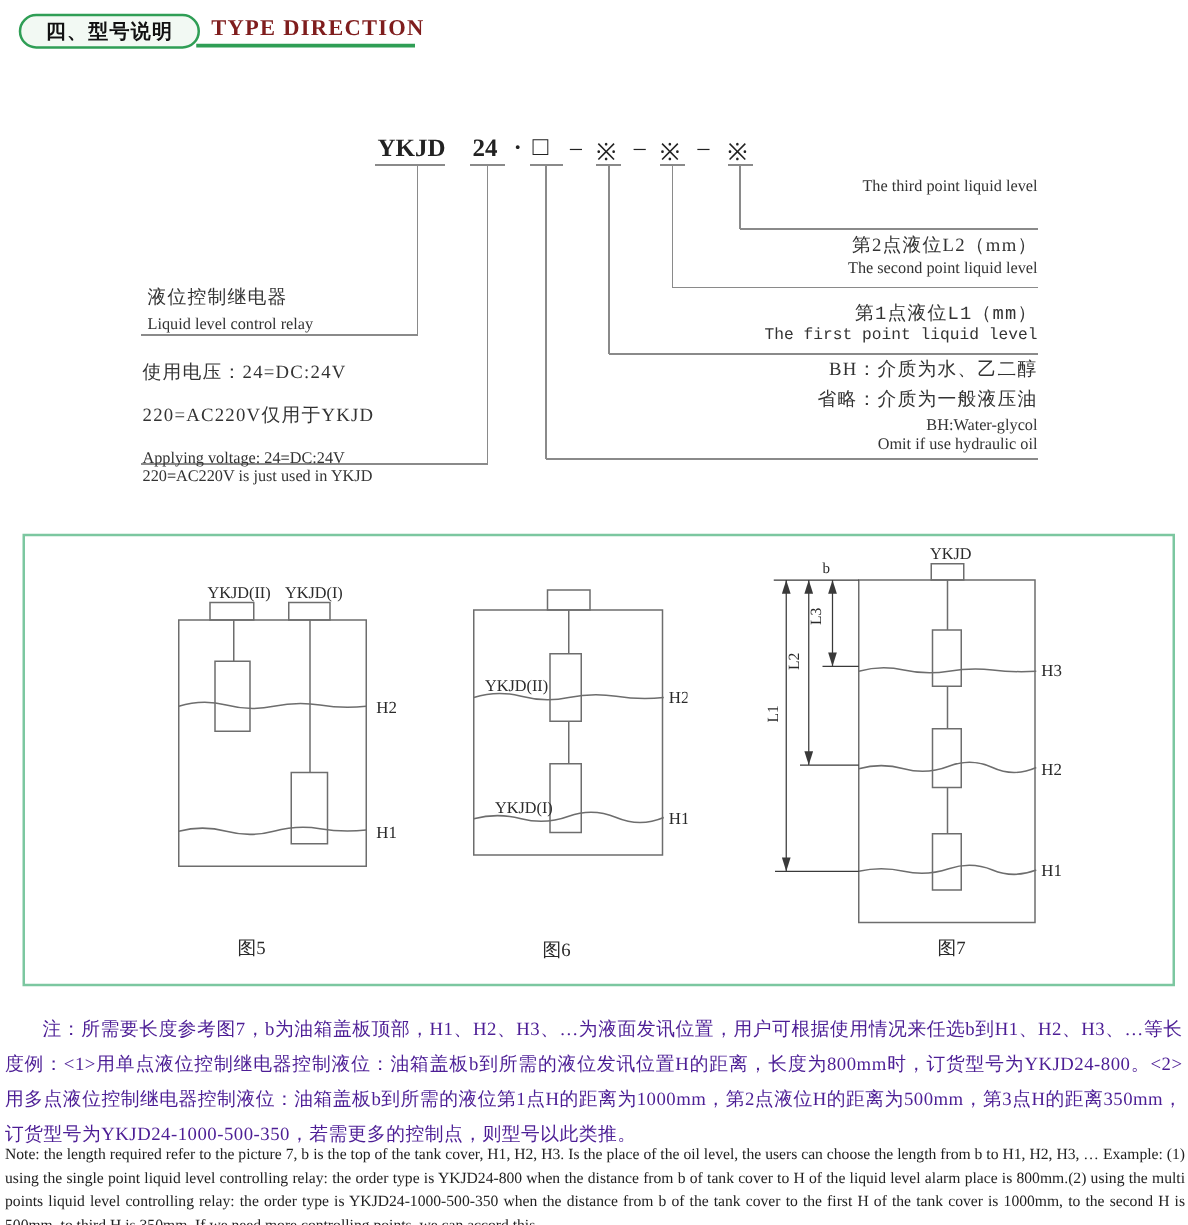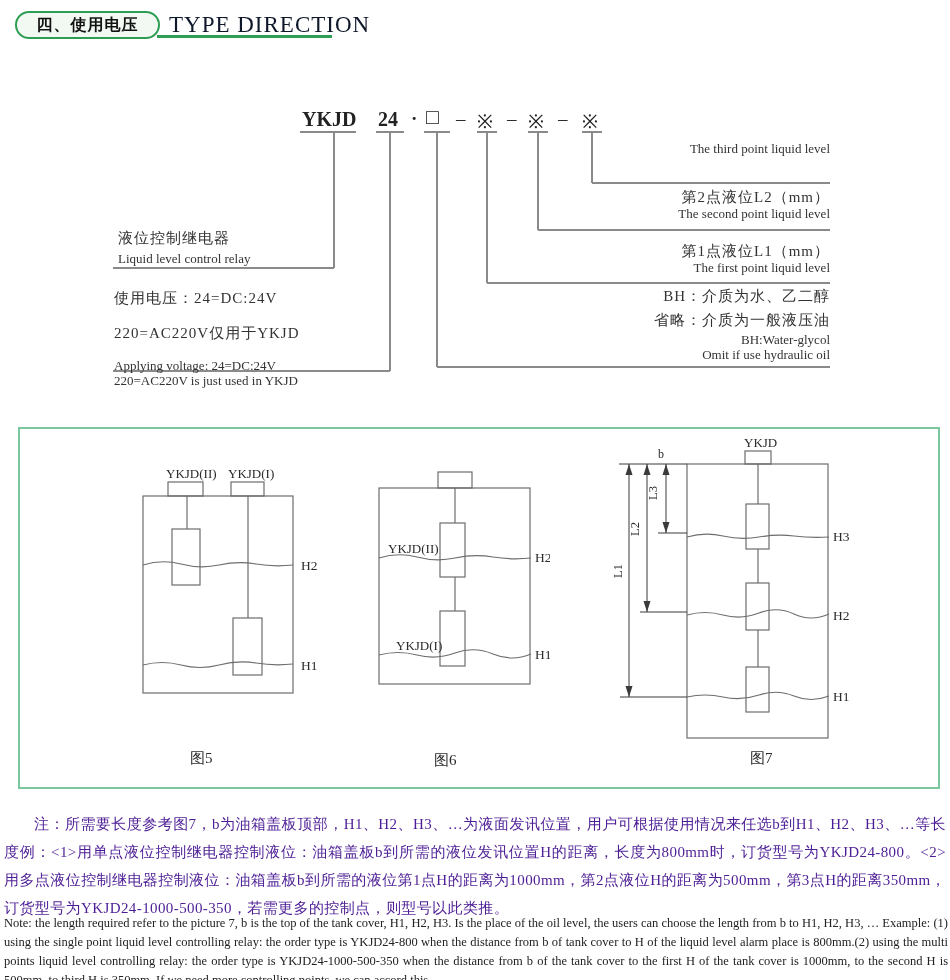--- a/index.html
+++ b/index.html
@@ -3,21 +3,21 @@
 <meta charset="utf-8">
 <style>
   html,body{margin:0;padding:0;background:#fff;}
   .page{position:relative;width:950px;height:980px;background:#fff;overflow:hidden;
         font-family:"Liberation Serif","DejaVu Serif",serif;color:#1e1e1e;}
   .abs{position:absolute;}
   
   .badge{position:absolute;left:15px;top:11px;width:141px;height:24px;border:2px solid #2f9e55;
          border-radius:14px;background:#f2f9f3;display:flex;align-items:center;justify-content:center;
          font-weight:bold;font-size:16px;letter-spacing:1px;color:#111;}
-  .page-title{position:absolute;left:169px;top:12px;font-weight:normal;font-size:23px;letter-spacing:1px;color:#0f172a;}
+  .page-title{position:absolute;left:169px;top:12px;font-weight:bold;font-size:18px;letter-spacing:1px;color:#7f1d1d;}
   .title-underline{position:absolute;left:157px;top:35px;width:175px;height:3px;background:#2f9e55;}
   
   .mpart{position:absolute;top:108px;font-size:20px;font-weight:600;color:#222;}
   .msym{position:absolute;top:108px;font-size:19px;color:#222;}
   
   .cn{font-size:15px;color:#333;letter-spacing:1px;line-height:17px;}
   .en{font-size:13px;color:#333;line-height:15px;}
   .rblock{position:absolute;left:430px;width:400px;text-align:right;}
   .lblock{position:absolute;text-align:left;}
   
@@ -31,21 +31,21 @@
            text-align:justify;text-indent:30px;color:#4c1d95;letter-spacing:0.4px;}
   .note-en{position:absolute;left:4px;top:914px;width:944px;font-size:12.5px;line-height:19px;
            text-align:justify;color:#222;}
 </style>
 </head>
 <body>
 
 <div class="page">
 
   <div class="badge">
-    <span>四、使用电压</span>
+    <span>四、型号说明</span>
   </div>
   <div class="page-title">TYPE DIRECTION</div>
   <div class="title-underline"></div>
 
   <span class="mpart" style="left:302px;">YKJD</span>
   <span class="mpart" style="left:378px;">24</span>
   <span class="msym" style="left:411px;font-weight:bold;">·</span>
   <span class="msym" style="left:426px;font-size:21px;top:105px;">□</span>
   <span class="msym" style="left:456px;">–</span>
   <span class="msym" style="left:477px;">※</span>
@@ -91,21 +91,21 @@
     <div class="en">220=AC220V is just used in YKJD</div>
   </div>
 
   <div class="rblock" style="top:141px;">
     <div class="en">The third point liquid level</div>
   </div>
   <div class="rblock" style="top:189px;">
     <div class="cn">第2点液位L2（mm）</div>
     <div class="en">The second point liquid level</div>
   </div>
-  <div class="rblock" style="top:243px;">
+  <div class="rblock" style="top:243px;font-family:Liberation Mono, monospace;">
     <div class="cn">第1点液位L1（mm）</div>
     <div class="en">The first point liquid level</div>
   </div>
   <div class="rblock" style="top:288px;">
     <div class="cn">BH：介质为水、乙二醇</div>
     <div class="cn" style="margin-top:7px;">省略：介质为一般液压油</div>
     <div class="en" style="margin-top:3px;">BH:Water-glycol</div>
     <div class="en">Omit if use hydraulic oil</div>
   </div>
 

